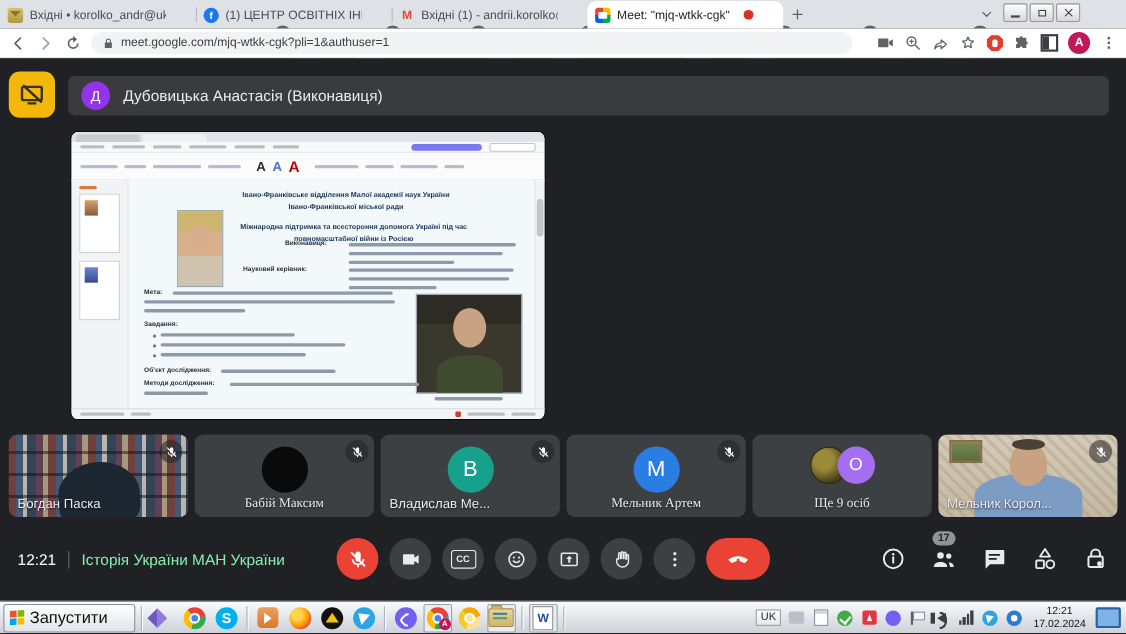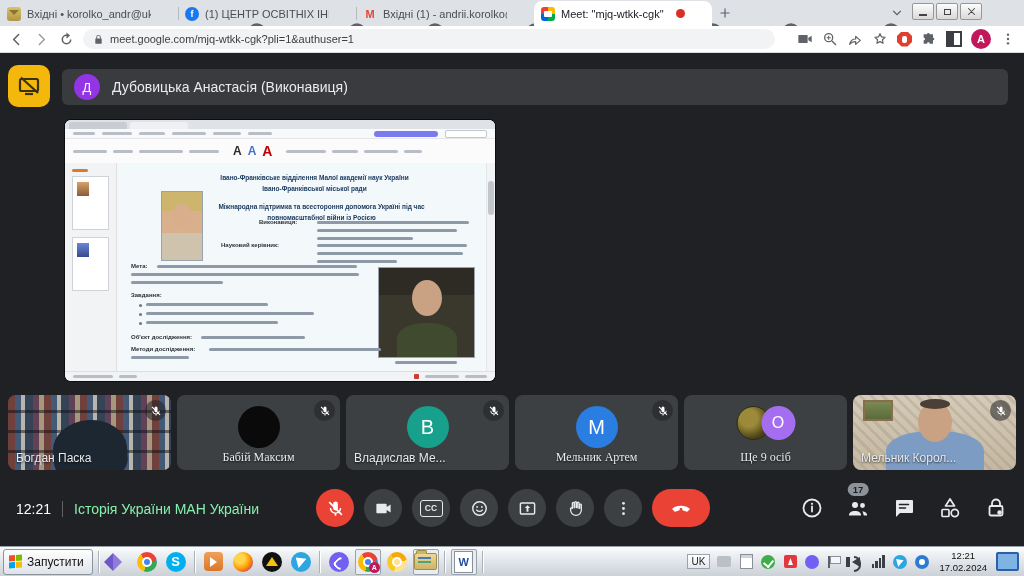--- a/index.html
+++ b/index.html
@@ -161,39 +161,39 @@
       border:2px solid #8a6d4d;}
   .shirt7{position:absolute;left:50%;bottom:-5px;transform:translateX(-50%);width:98px;height:44px;
       border-radius:45% 45% 0 0;background:#7d9cc4;}
   .face7{position:absolute;left:50%;top:7px;transform:translateX(-50%);width:34px;height:40px;border-radius:50%;background:#c9a183;}
   .face7::before{content:"";position:absolute;left:2px;top:-3px;width:30px;height:10px;border-radius:50%;background:#4a4038;}
 
   
   .cinfo{position:absolute;left:16px;top:448px;display:flex;align-items:center;gap:11px;color:#fff;font-size:14px;}
   .csep{width:1px;height:16px;background:#5f6368;}
   .ctitle{color:#86efac;}
-  .cbtns{position:absolute;left:316px;top:436px;display:flex;align-items:center;gap:10px;}
+  .cbtns{position:absolute;left:306px;top:436px;display:flex;align-items:center;gap:10px;}
   .cb{width:38px;height:38px;border-radius:50%;background:#3c4043;color:#e8eaed;display:flex;align-items:center;justify-content:center;}
   .cb svg{width:19px;height:19px;}
   .cb.red{background:#ea4335;color:#fff;}
   .endcall{width:58px;height:38px;border-radius:20px;background:#ea4335;color:#fff;display:flex;align-items:center;justify-content:center;}
   .endcall svg{width:22px;height:22px;}
   .cc{width:21px;height:15px;border:1.5px solid #e8eaed;border-radius:3px;font-size:8.5px;font-weight:bold;
       display:flex;align-items:center;justify-content:center;}
   .rbtns{position:absolute;right:16px;top:443px;display:flex;align-items:center;gap:22px;color:#e8eaed;}
   .rb{width:24px;height:24px;position:relative;}
   .rb svg{width:24px;height:24px;}
   .badge17{position:absolute;top:-13px;left:50%;transform:translateX(-50%);background:#8e939a;color:#1d2126;
       font-size:9.5px;font-weight:bold;padding:1px 5px;border-radius:8px;}
 
   
   .tbar{position:absolute;left:0;right:0;bottom:0;height:30px;background:linear-gradient(#fafbfc,#e2e6eb 50%,#ccd1d7);
         border-top:1px solid #98a0a8;display:flex;align-items:center;padding:0 3px;gap:3px;box-sizing:border-box;}
-  .start{height:24px;padding:0 8px 0 5px;border:1px solid #8b949c;border-radius:3px;background:linear-gradient(#fff,#dfe3e8);
-         display:flex;align-items:center;gap:5px;color:#111;font-size:12px;}
+  .start{height:24px;padding:0 24px 0 5px;border:1px solid #8b949c;border-radius:3px;background:linear-gradient(#fff,#dfe3e8);
+         display:flex;align-items:center;gap:5px;color:#111;font-size:15px;}
   .wflag{width:13px;height:13px;display:grid;grid-template-columns:6px 6px;grid-template-rows:6px 6px;gap:1px;transform:skewY(-4deg);}
   .wflag i{display:block;} .wflag i:nth-child(1){background:#f25022;} .wflag i:nth-child(2){background:#7fba00;}
   .wflag i:nth-child(3){background:#00a4ef;} .wflag i:nth-child(4){background:#ffb900;}
   .tsep{width:0;height:22px;border-left:1px solid #aab1b8;border-right:1px solid #fff;margin:0 2px;}
   .tico{width:26px;height:26px;display:flex;align-items:center;justify-content:center;position:relative;flex:none;}
   .tico.boxed{border:1px solid #9aa2ab;background:#e9edf2;border-radius:2px;box-sizing:border-box;}
   .c20{width:20px;height:20px;border-radius:50%;}
   .kmp{width:0;height:0;border-top:9px solid transparent;border-bottom:9px solid transparent;border-left:9px solid #8f7bd8;position:relative;}
   .kmp::after{content:"";position:absolute;left:-18px;top:-9px;border-top:9px solid transparent;border-bottom:9px solid transparent;border-right:9px solid #6e58c9;}
   .chrome{background:conic-gradient(from -40deg,#ea4335 0 33%,#4285f4 33% 34%,#34a853 34% 66%,#fbbc05 66% 100%);position:relative;}

